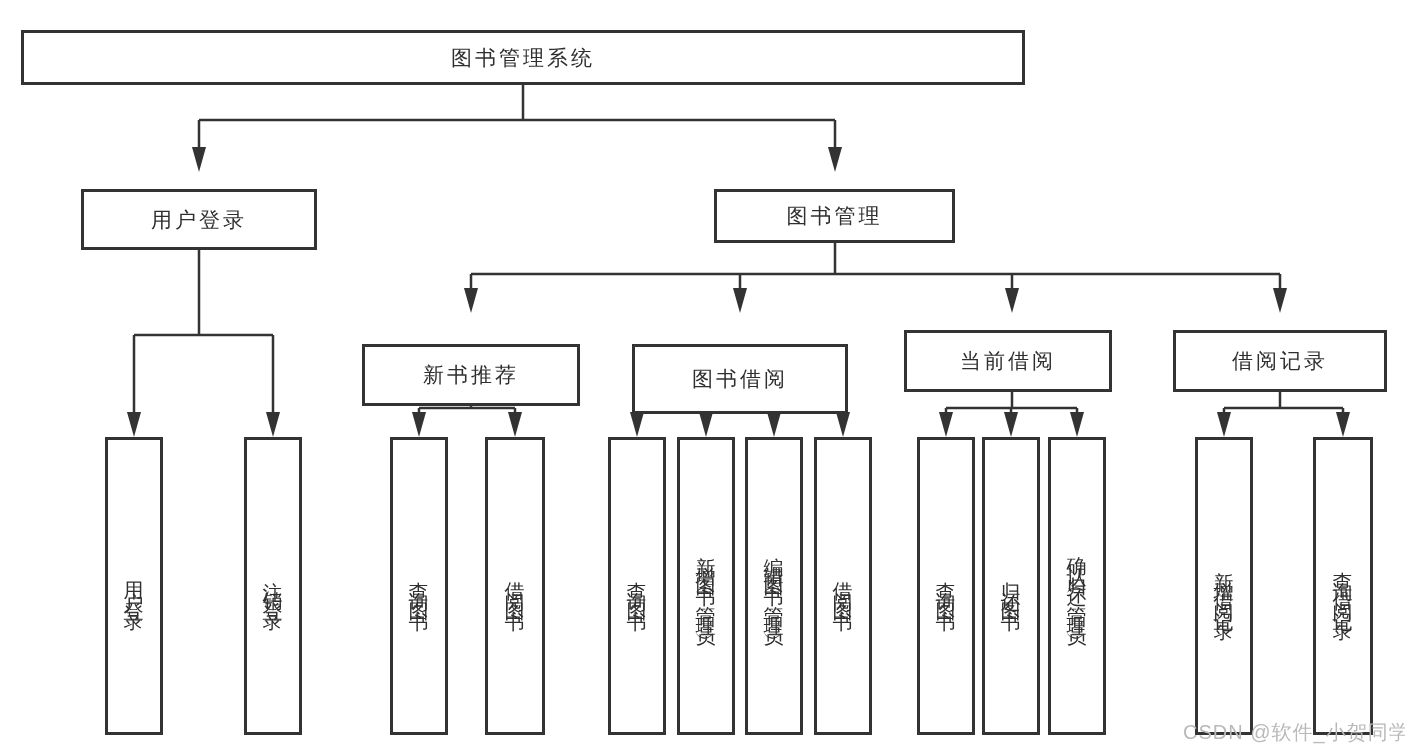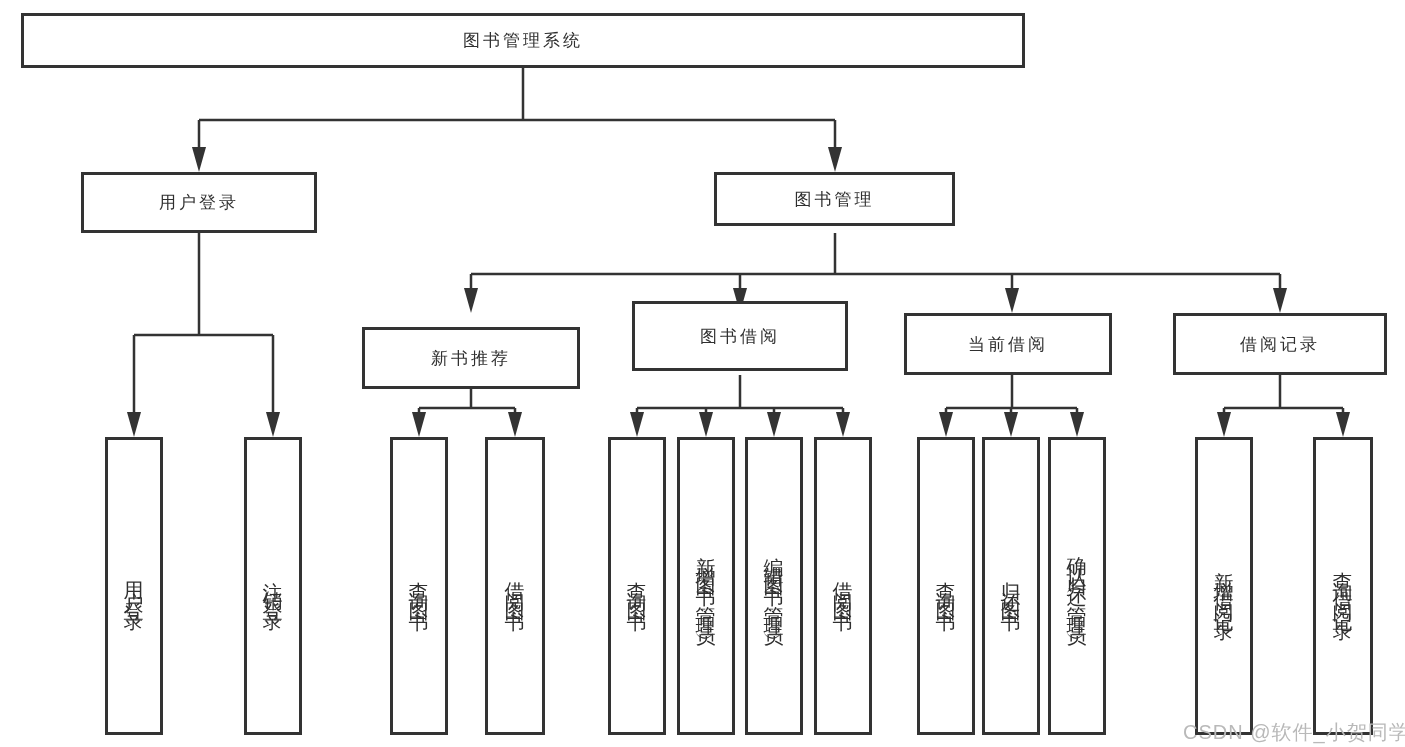--- a/index.html
+++ b/index.html
@@ -21,37 +21,38 @@
     box-sizing: border-box;
     border: 3px solid #333333;
     background: #ffffff;
     color: #2f2f2f;
     display: flex;
     align-items: center;
     justify-content: center;
     text-align: center;
   }
   .h-node {
-    font-size: 17px;
+    font-size: 21px;
     letter-spacing: 3px;
     white-space: nowrap;
+    margin-top: 17px;
   }
   .v-node {
     writing-mode: vertical-rl;
     text-orientation: mixed;
     font-size: 20px;
     letter-spacing: 10px;
     line-height: 1;
   }
   
   .n-root          { left: 21px;   top: 13px;  width: 1004px; height: 55px; }
   .n-user-login    { left: 81px;   top: 172px; width: 236px;  height: 61px; }
   .n-book-mgmt     { left: 714px;  top: 172px; width: 241px;  height: 54px; }
   .n-new-book      { left: 362px;  top: 327px; width: 218px;  height: 62px; }
-  .n-book-borrow   { left: 632px;  top: 301px; width: 216px;  height: 70px; }
+  .n-book-borrow   { left: 632px;  top: 327px; width: 216px;  height: 70px; }
   .n-cur-borrow    { left: 904px;  top: 313px; width: 208px;  height: 62px; }
   .n-borrow-rec    { left: 1173px; top: 313px; width: 214px;  height: 62px; }
   .leaf            { top: 437px; height: 298px; }
   .n-l-login       { left: 105px;  width: 58px; }
   .n-l-logout      { left: 244px;  width: 58px; }
   .n-l-query1      { left: 390px;  width: 58px; }
   .n-l-borrow1     { left: 485px;  width: 60px; }
   .n-l-query2      { left: 608px;  width: 58px; }
   .n-l-add-book    { left: 677px;  width: 58px; }
   .n-l-edit-book   { left: 745px;  width: 58px; }

